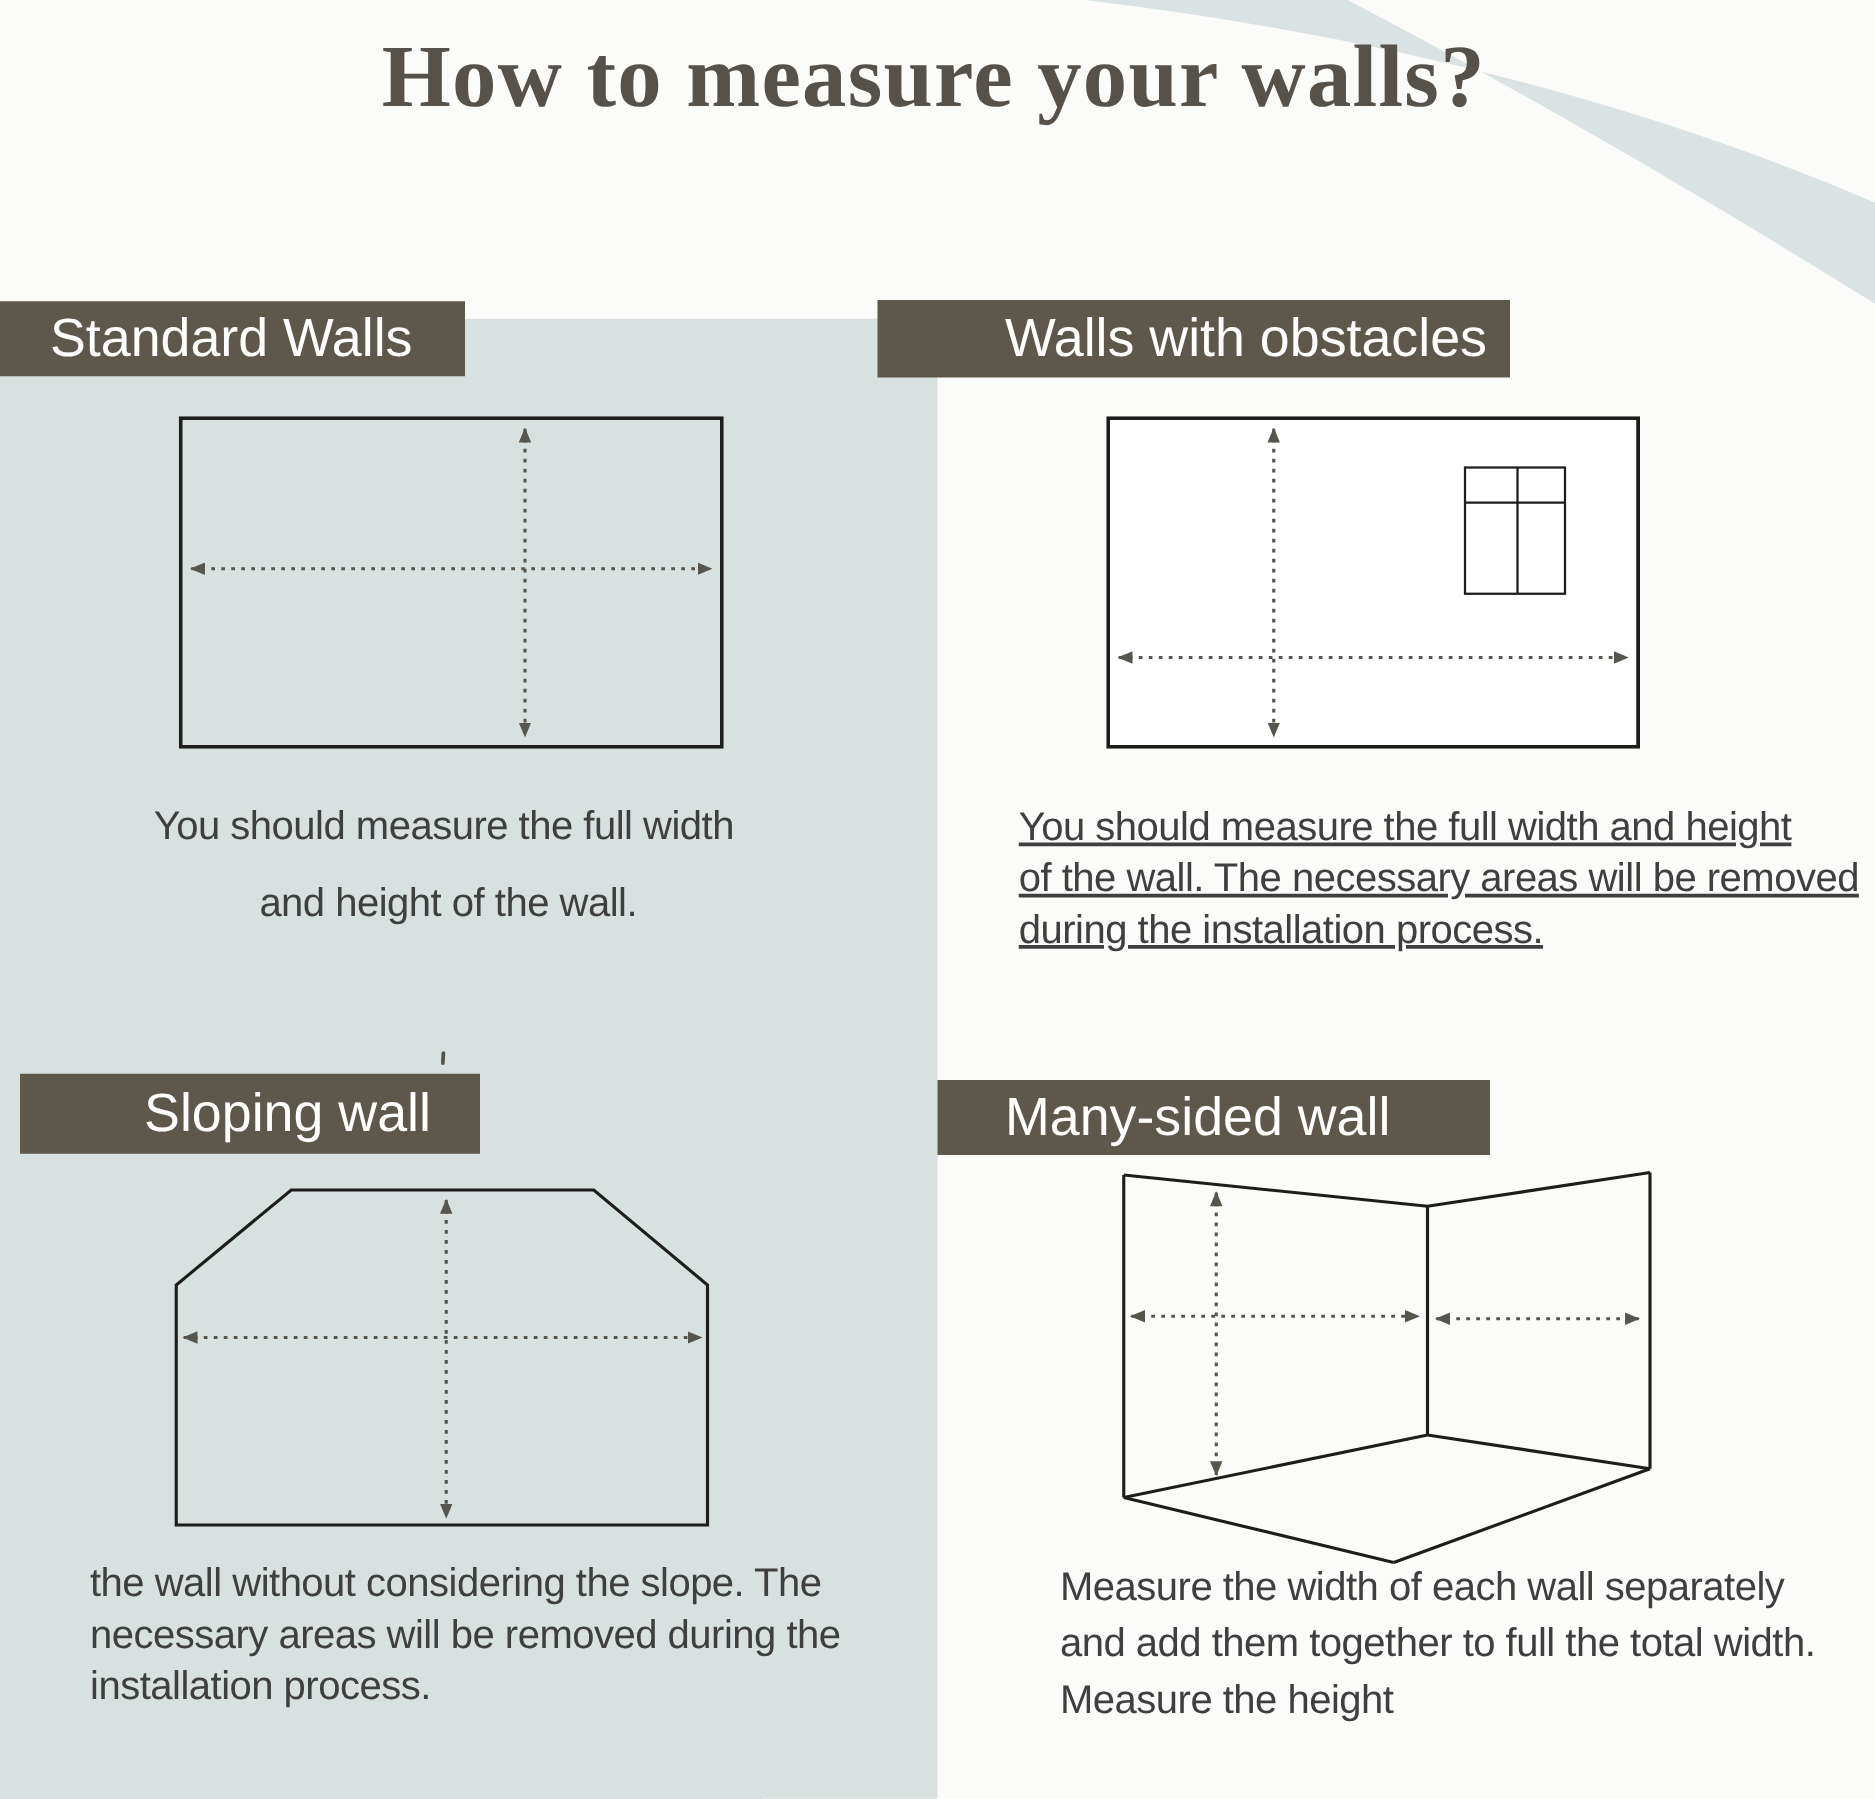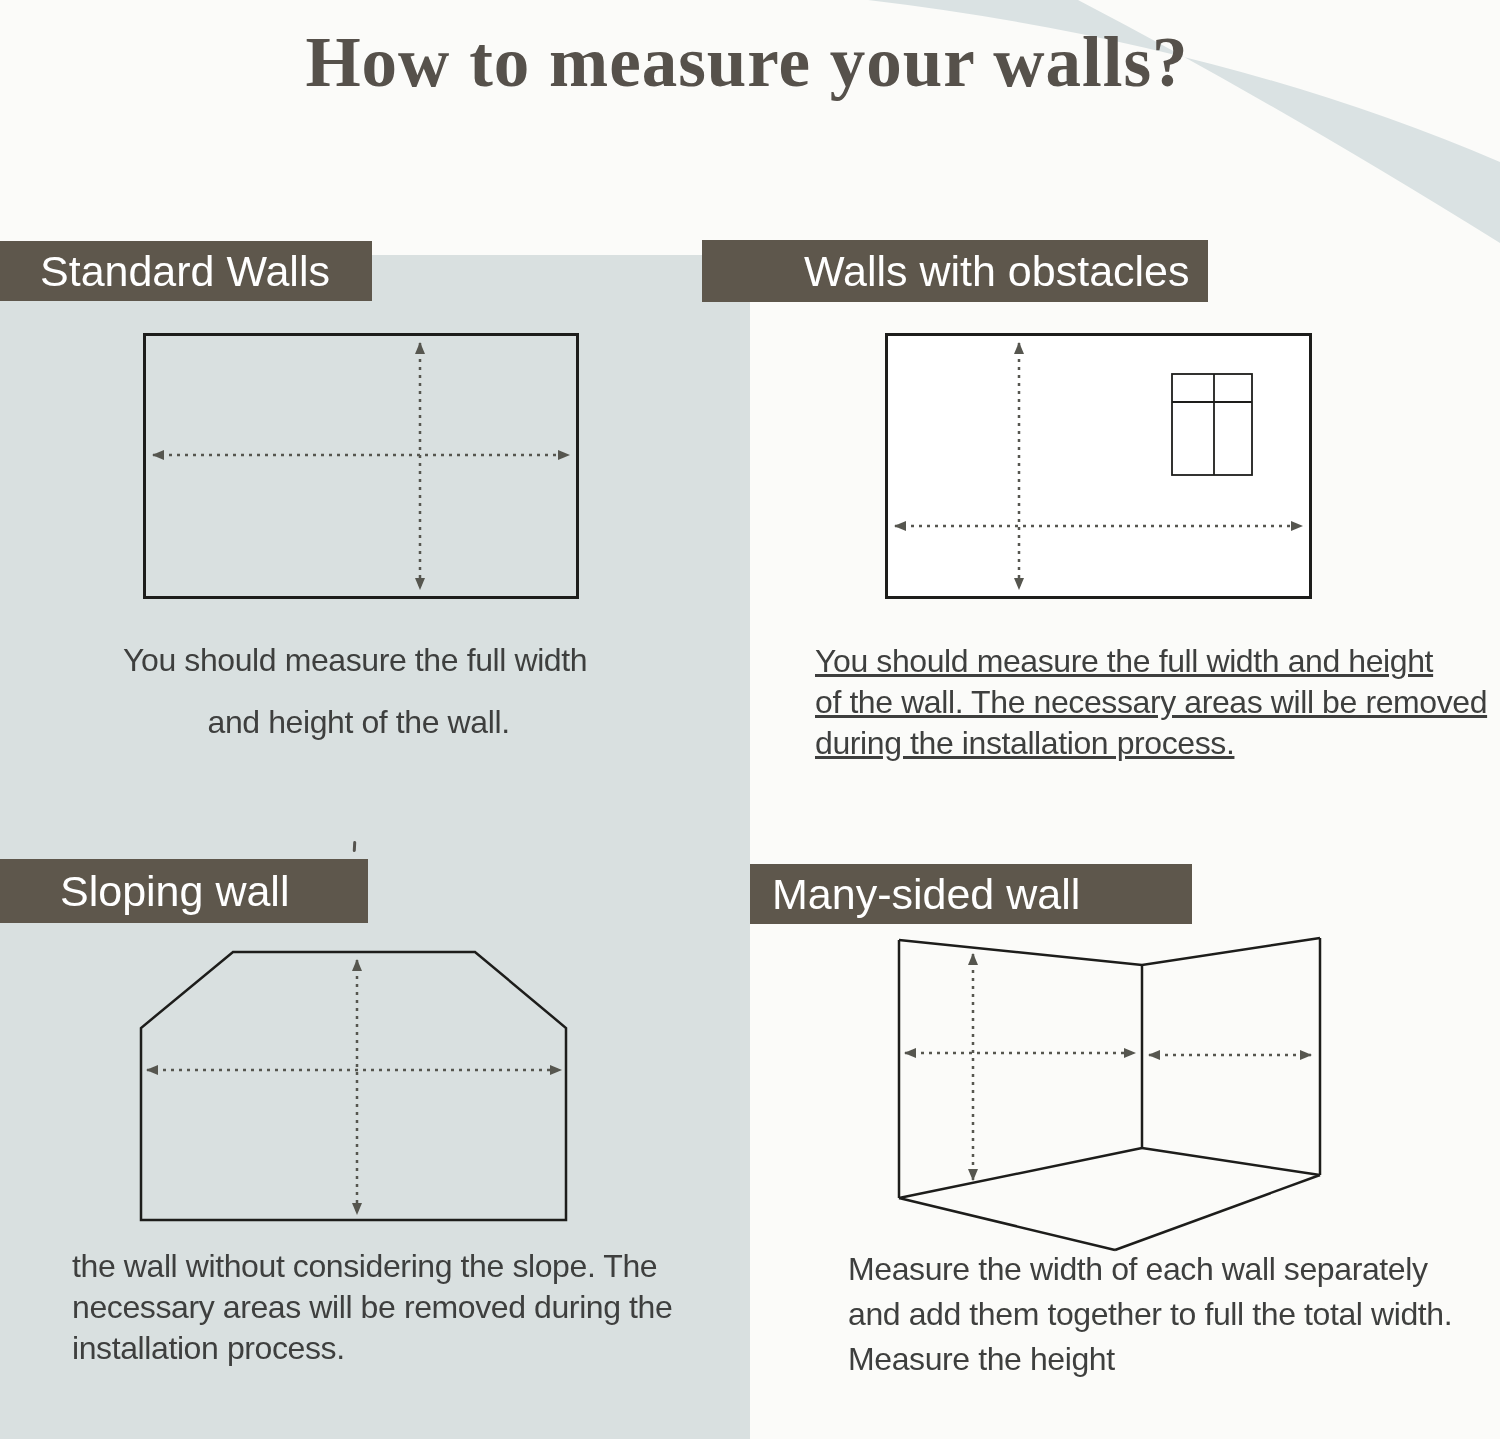--- a/index.html
+++ b/index.html
@@ -27,22 +27,22 @@
   .section-header{
     position:absolute;
     background:#5e574c;
     color:#ffffff;
     font-size:43px;
     white-space:nowrap;
     overflow:hidden;
   }
   .hdr-standard{left:0;top:241px;width:372px;height:60px;line-height:60px;padding-left:40px;box-sizing:border-box;}
   .hdr-obstacles{left:702px;top:240px;width:506px;height:62px;line-height:62px;padding-left:102px;box-sizing:border-box;}
-  .hdr-sloping{left:0;top:859px;width:368px;height:64px;line-height:64px;padding-left:60px;box-sizing:border-box;}
-  .hdr-many{left:750px;top:864px;width:442px;height:60px;line-height:60px;padding-left:22px;box-sizing:border-box;}
+  .hdr-sloping{left:16px;top:859px;width:368px;height:64px;line-height:64px;padding-left:60px;box-sizing:border-box;text-align:center;}
+  .hdr-many{left:750px;top:864px;width:442px;height:60px;line-height:60px;padding-left:54px;box-sizing:border-box;}
   .diagram{position:absolute;}
   .dg-standard{left:143px;top:333px;}
   .dg-obstacles{left:885px;top:333px;}
   .dg-sloping{left:138px;top:948px;}
   .dg-many{left:895px;top:930px;}
   .desc{
     position:absolute;
     color:#3e3f3e;
     font-size:32px;
     letter-spacing:-0.4px;

